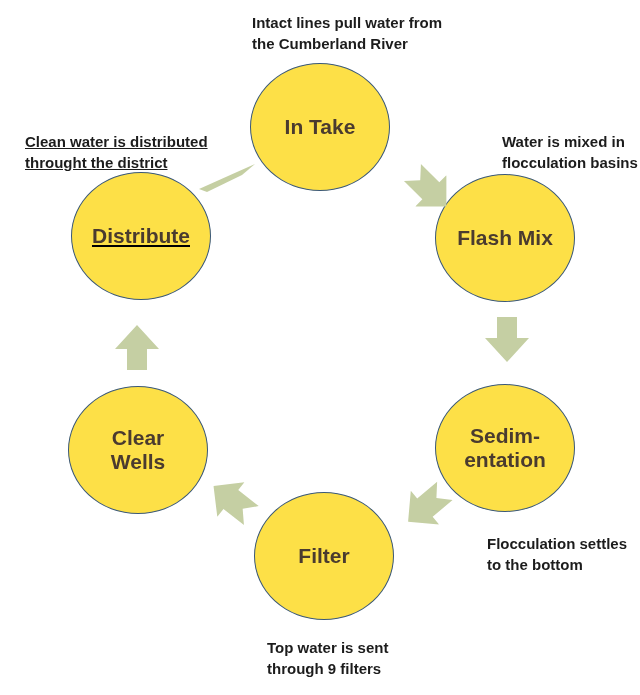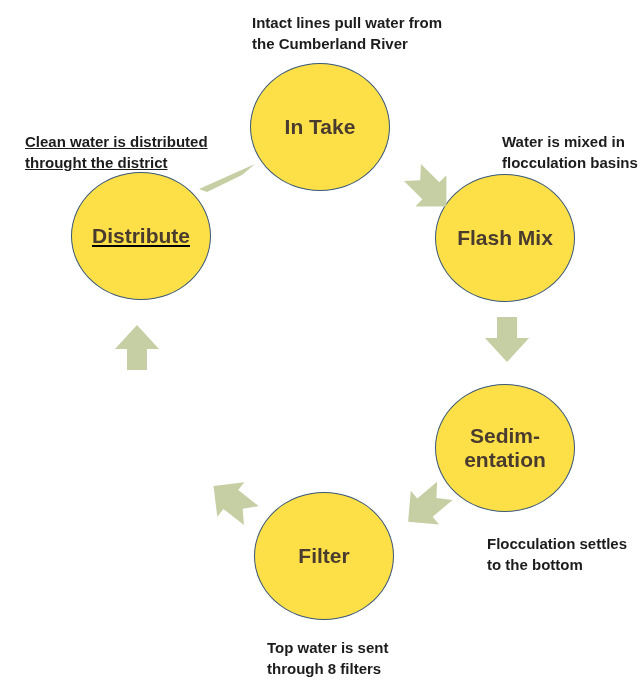--- a/index.html
+++ b/index.html
@@ -76,36 +76,40 @@
 
 <div class="canvas">
 
   <div class="note note-intake">Intact lines pull water from
 the Cumberland River</div>
   <div class="note note-sedimentation">Flocculation settles
 to the bottom</div>
   <div class="note note-flash-mix">Water is mixed in
 flocculation basins</div>
   <div class="note note-filter">Top water is sent
-through 8 filters</div>
+through 9 filters</div>
   <div class="note note-distribute">Clean water is distributed
 throught the district</div>
 
   <div class="node node-intake">
     <span class="node-label">In Take</span>
   </div>
   <div class="node node-flash-mix">
     <span class="node-label">Flash Mix</span>
   </div>
   <div class="node node-sedimentation">
     <span class="node-label">Sedim-
 entation</span>
   </div>
   <div class="node node-filter">
     <span class="node-label">Filter</span>
+  </div>
+  <div class="node node-clear-wells">
+    <span class="node-label">Clear
+Wells</span>
   </div>
   <div class="node node-distribute">
     <span class="node-label">Distribute</span>
   </div>
 
   <svg class="arrow arrow-1" width="52" height="44" viewBox="0 0 52 44">
     <polygon class="arrow-fill" points="4,10 30,10 30,0 52,22 30,44 30,34 4,34 15,22"></polygon>
   </svg>
 
   <svg class="arrow arrow-2" width="46" height="46" viewBox="0 0 46 46">

